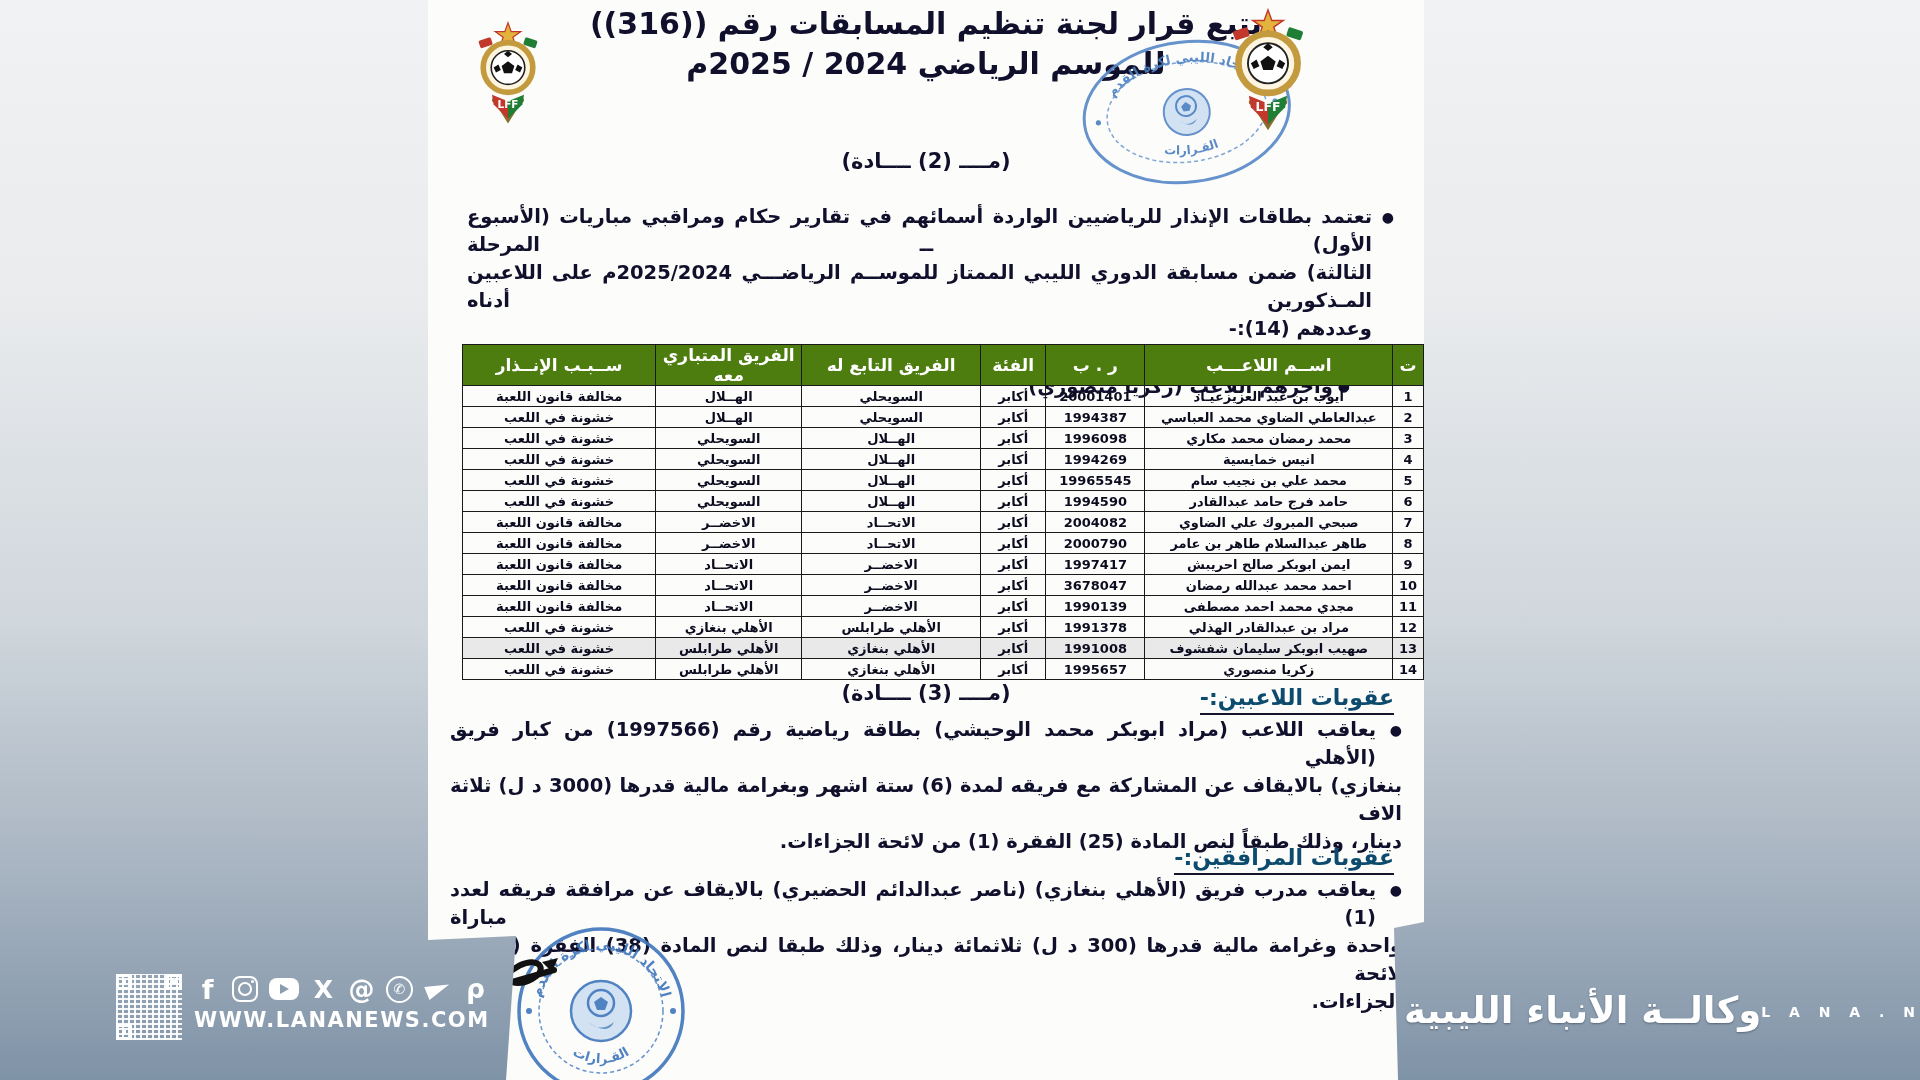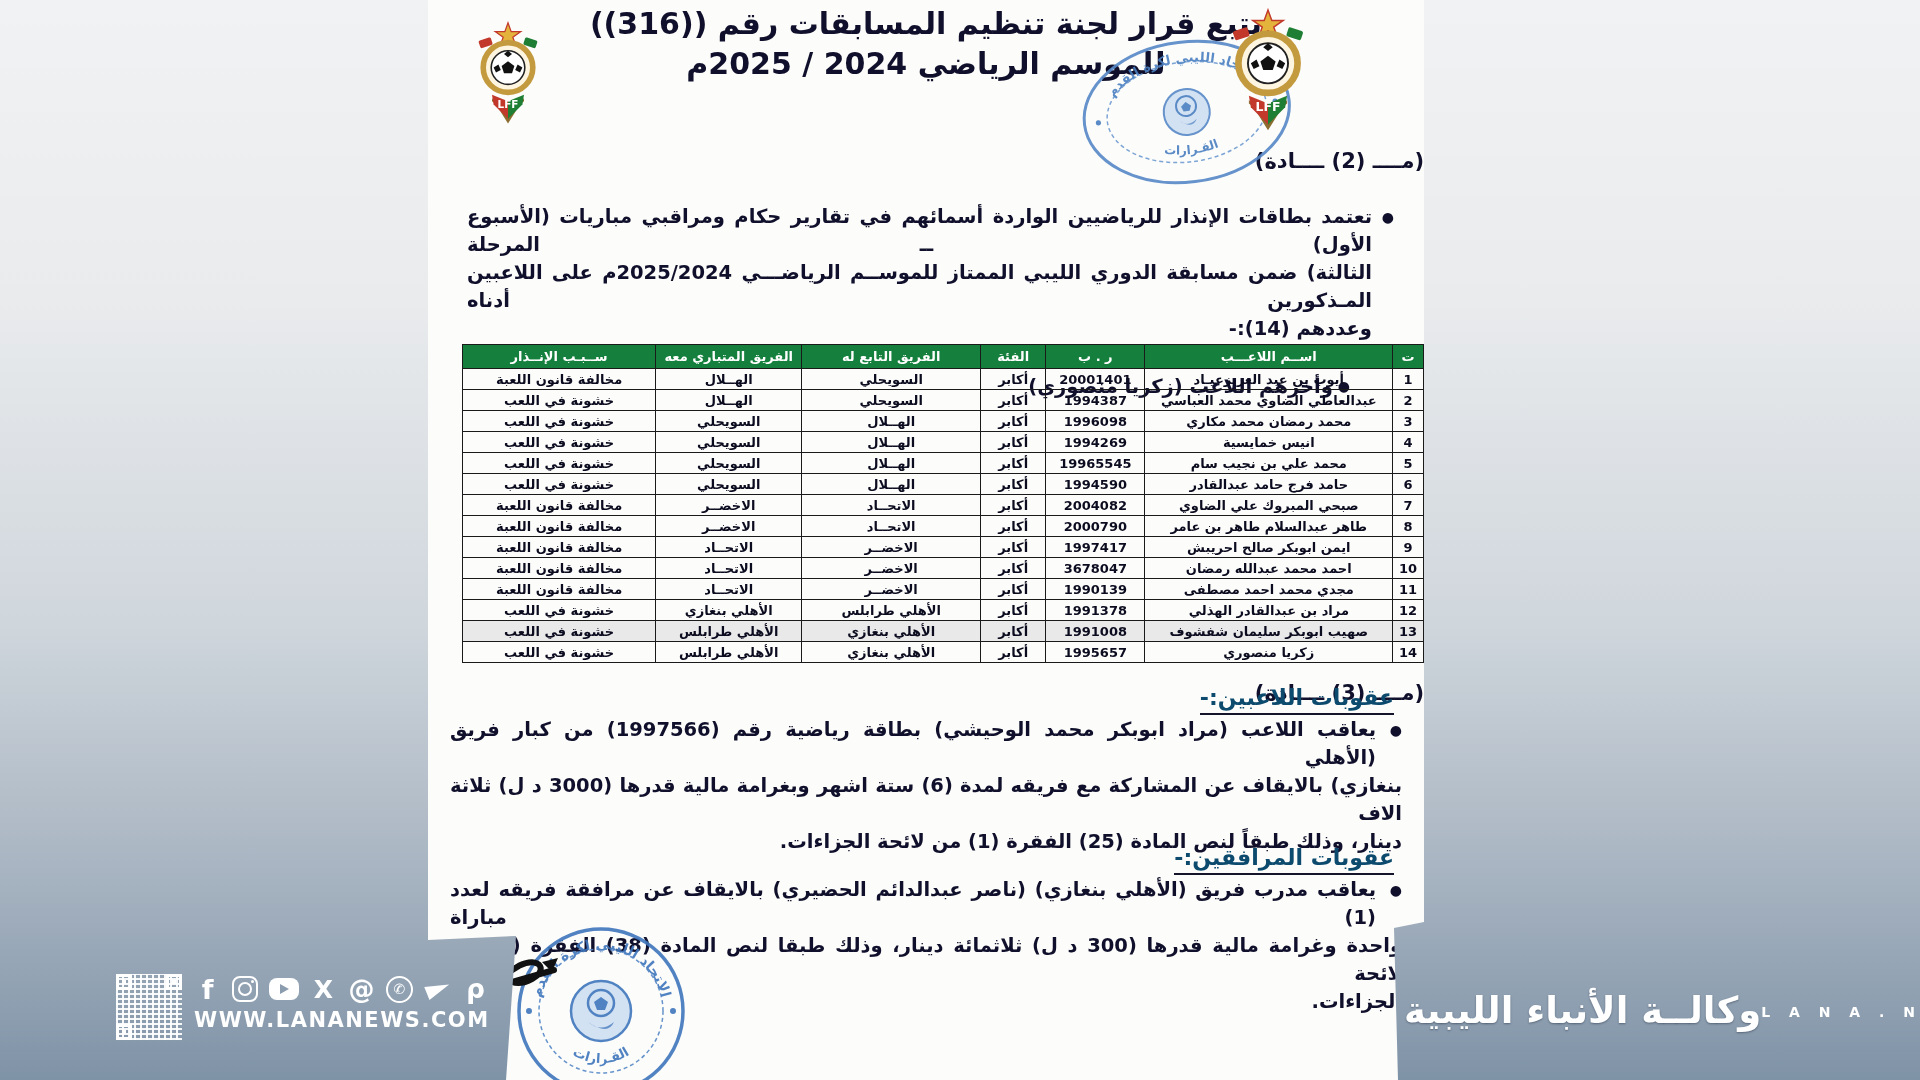--- a/index.html
+++ b/index.html
@@ -6,32 +6,32 @@
     font-family:"DejaVu Sans",sans-serif;}
   .bg{position:absolute;inset:0;
     background:linear-gradient(180deg,#f1f2f3 0%,#e9ebed 28%,#cfd6dc 58%,#a9b5c2 80%,#7f93a7 100%);}
   
   .page{position:absolute;left:428px;top:0;width:996px;height:1080px;background:#fcfcfa;
     color:#14142a;direction:rtl;
     clip-path:polygon(0px 0px,996px 0px,996px 922px,966px 928px,970px 1080px,272px 1080px,78px 1080px,88px 936px,0px 940px);
     filter:drop-shadow(0 0 10px rgba(40,50,70,.35));}
   .title-block{position:absolute;top:4px;left:0;width:100%;text-align:center;
     font-weight:700;font-size:30px;line-height:40px;letter-spacing:0;color:#10102c;}
-  .m-head{position:absolute;left:0;width:100%;font-weight:700;
+  .m-head{position:absolute;left:0;width:100%;text-align:center;font-weight:700;
     font-size:21px;color:#10102c;}
   .doc-par{position:absolute;font-weight:700;font-size:19.5px;line-height:28px;color:#10102c;}
   .jline{text-align:justify;text-align-last:justify;}
   .rline{text-align:right;}
   .bullet{font-size:14px;vertical-align:2px;}
   .sec-title{position:absolute;font-weight:700;font-size:22px;color:#0c4a6e;
     border-bottom:2.5px solid #14142a;padding-bottom:3px;}
   
   table.players{position:absolute;left:34px;top:344px;width:962px;border-collapse:collapse;
     table-layout:fixed;direction:rtl;font-weight:700;}
-  table.players th{background:#15803d;color:#fff;font-size:13px;height:23px;
+  table.players th{background:#4d7c0f;color:#fff;font-size:17px;height:23px;
     border:1px solid #1a1a1a;padding:0 2px;font-weight:700;}
   table.players td{font-size:13px;height:20px;border:1px solid #1a1a1a;text-align:center;
     padding:0 2px;color:#0c0c20;white-space:nowrap;overflow:hidden;}
   table.players tr.hl td{background:#e9e9e9;}
   
   .crest{position:absolute;}
   
   .stamp{position:absolute;opacity:.9;}
   
   .signature{position:absolute;}

